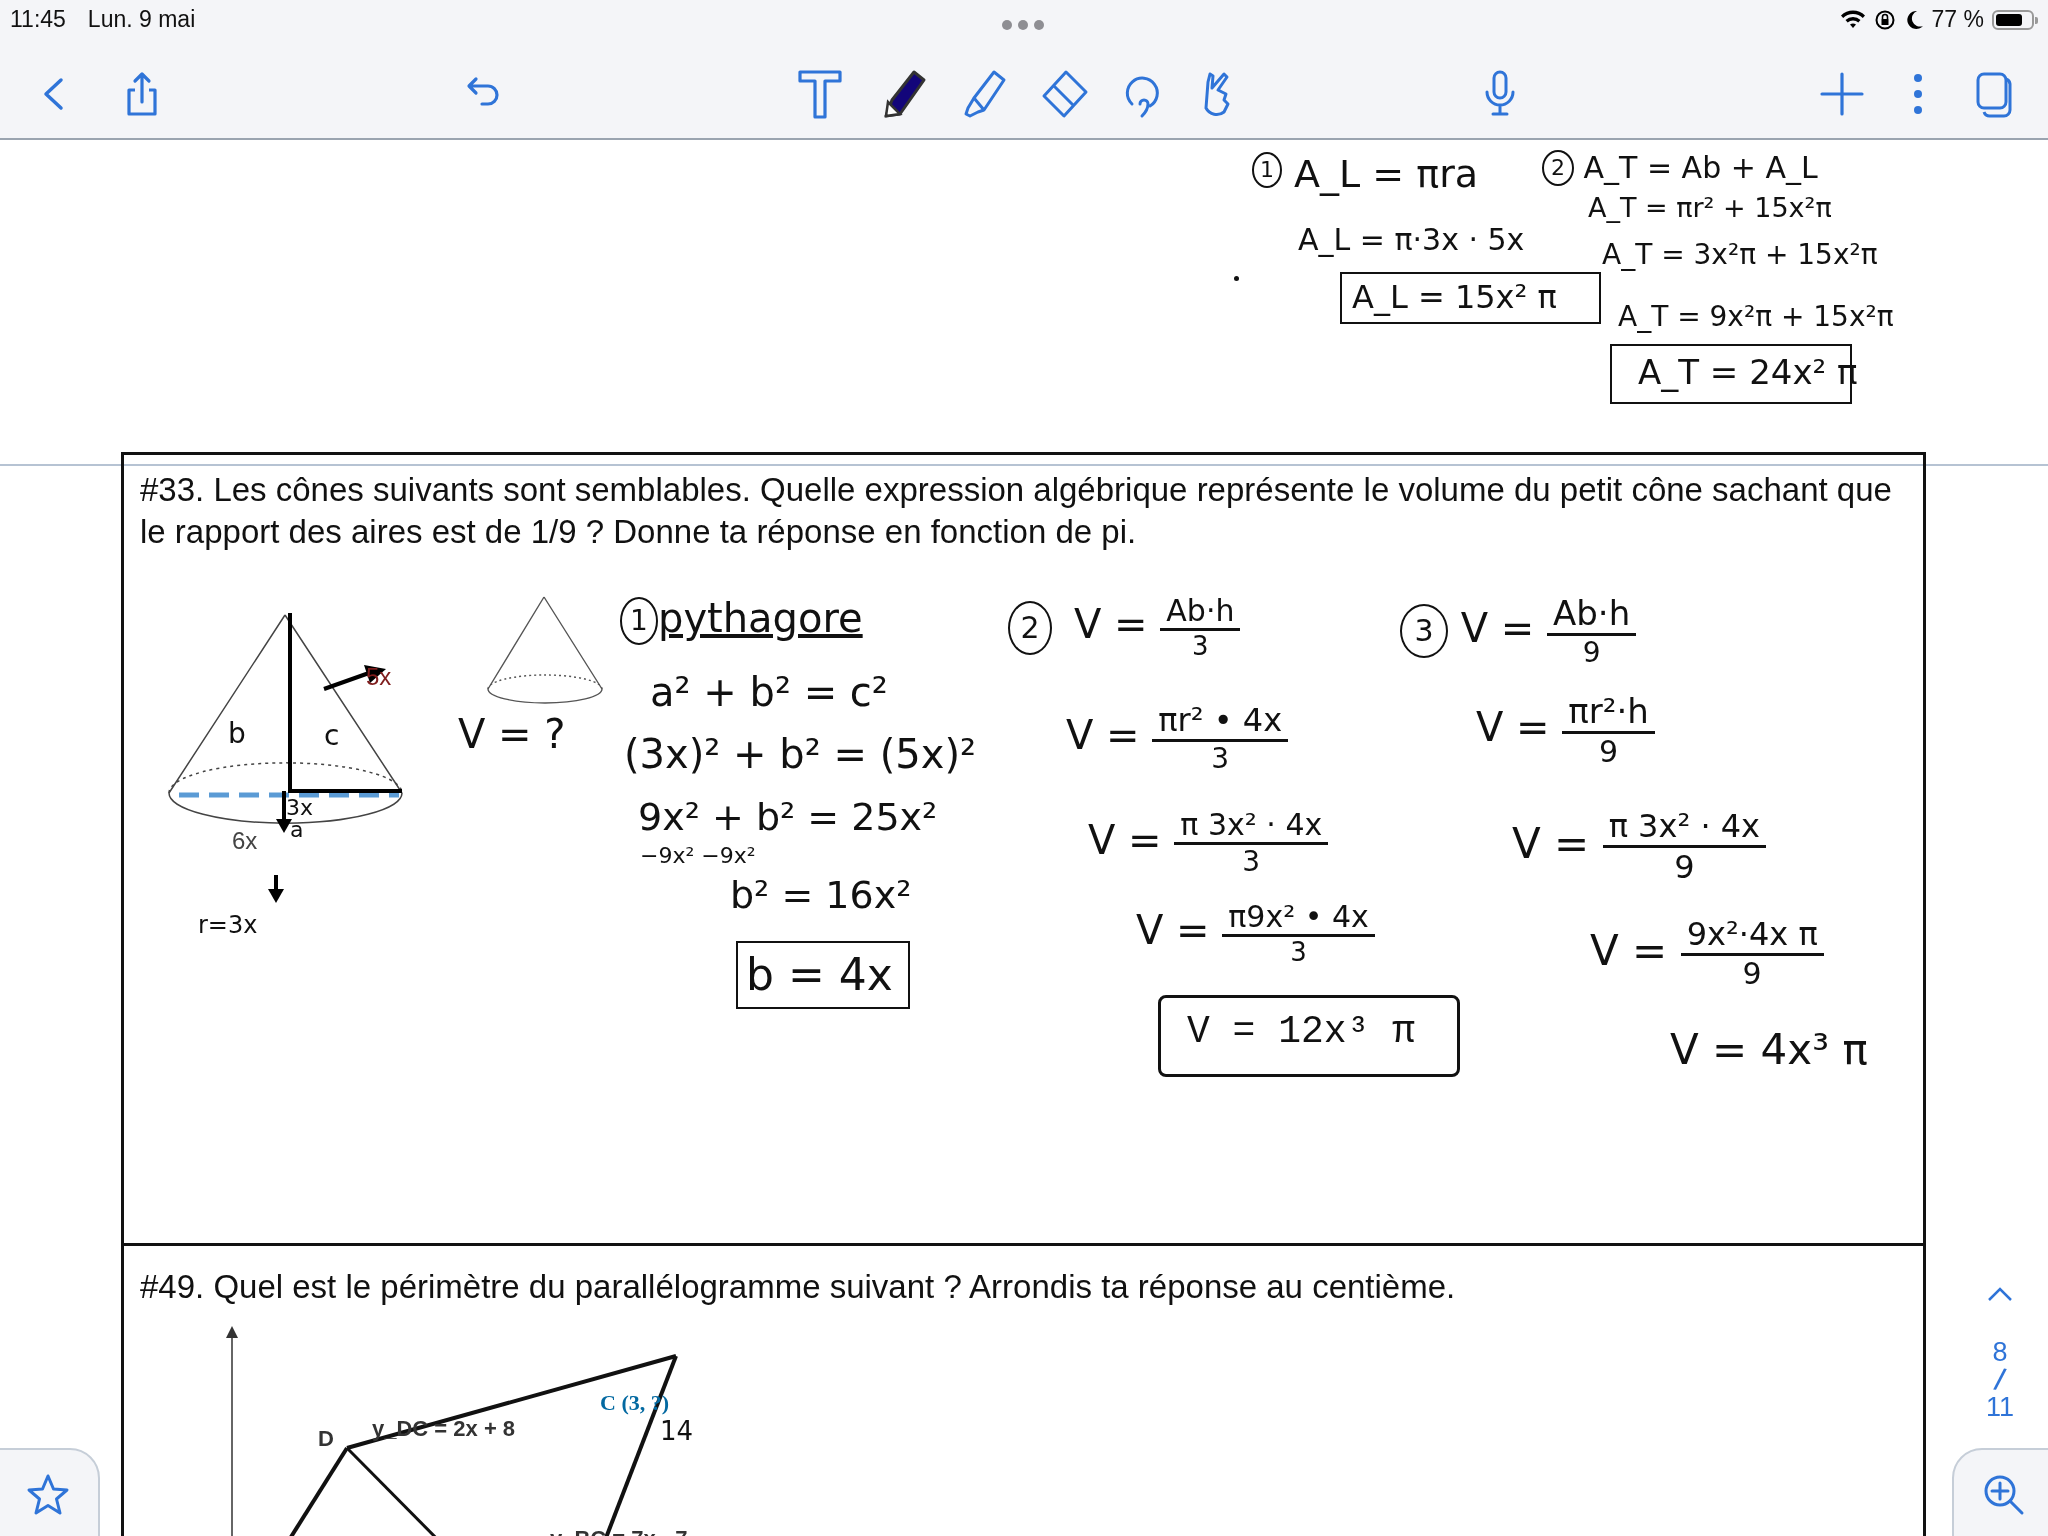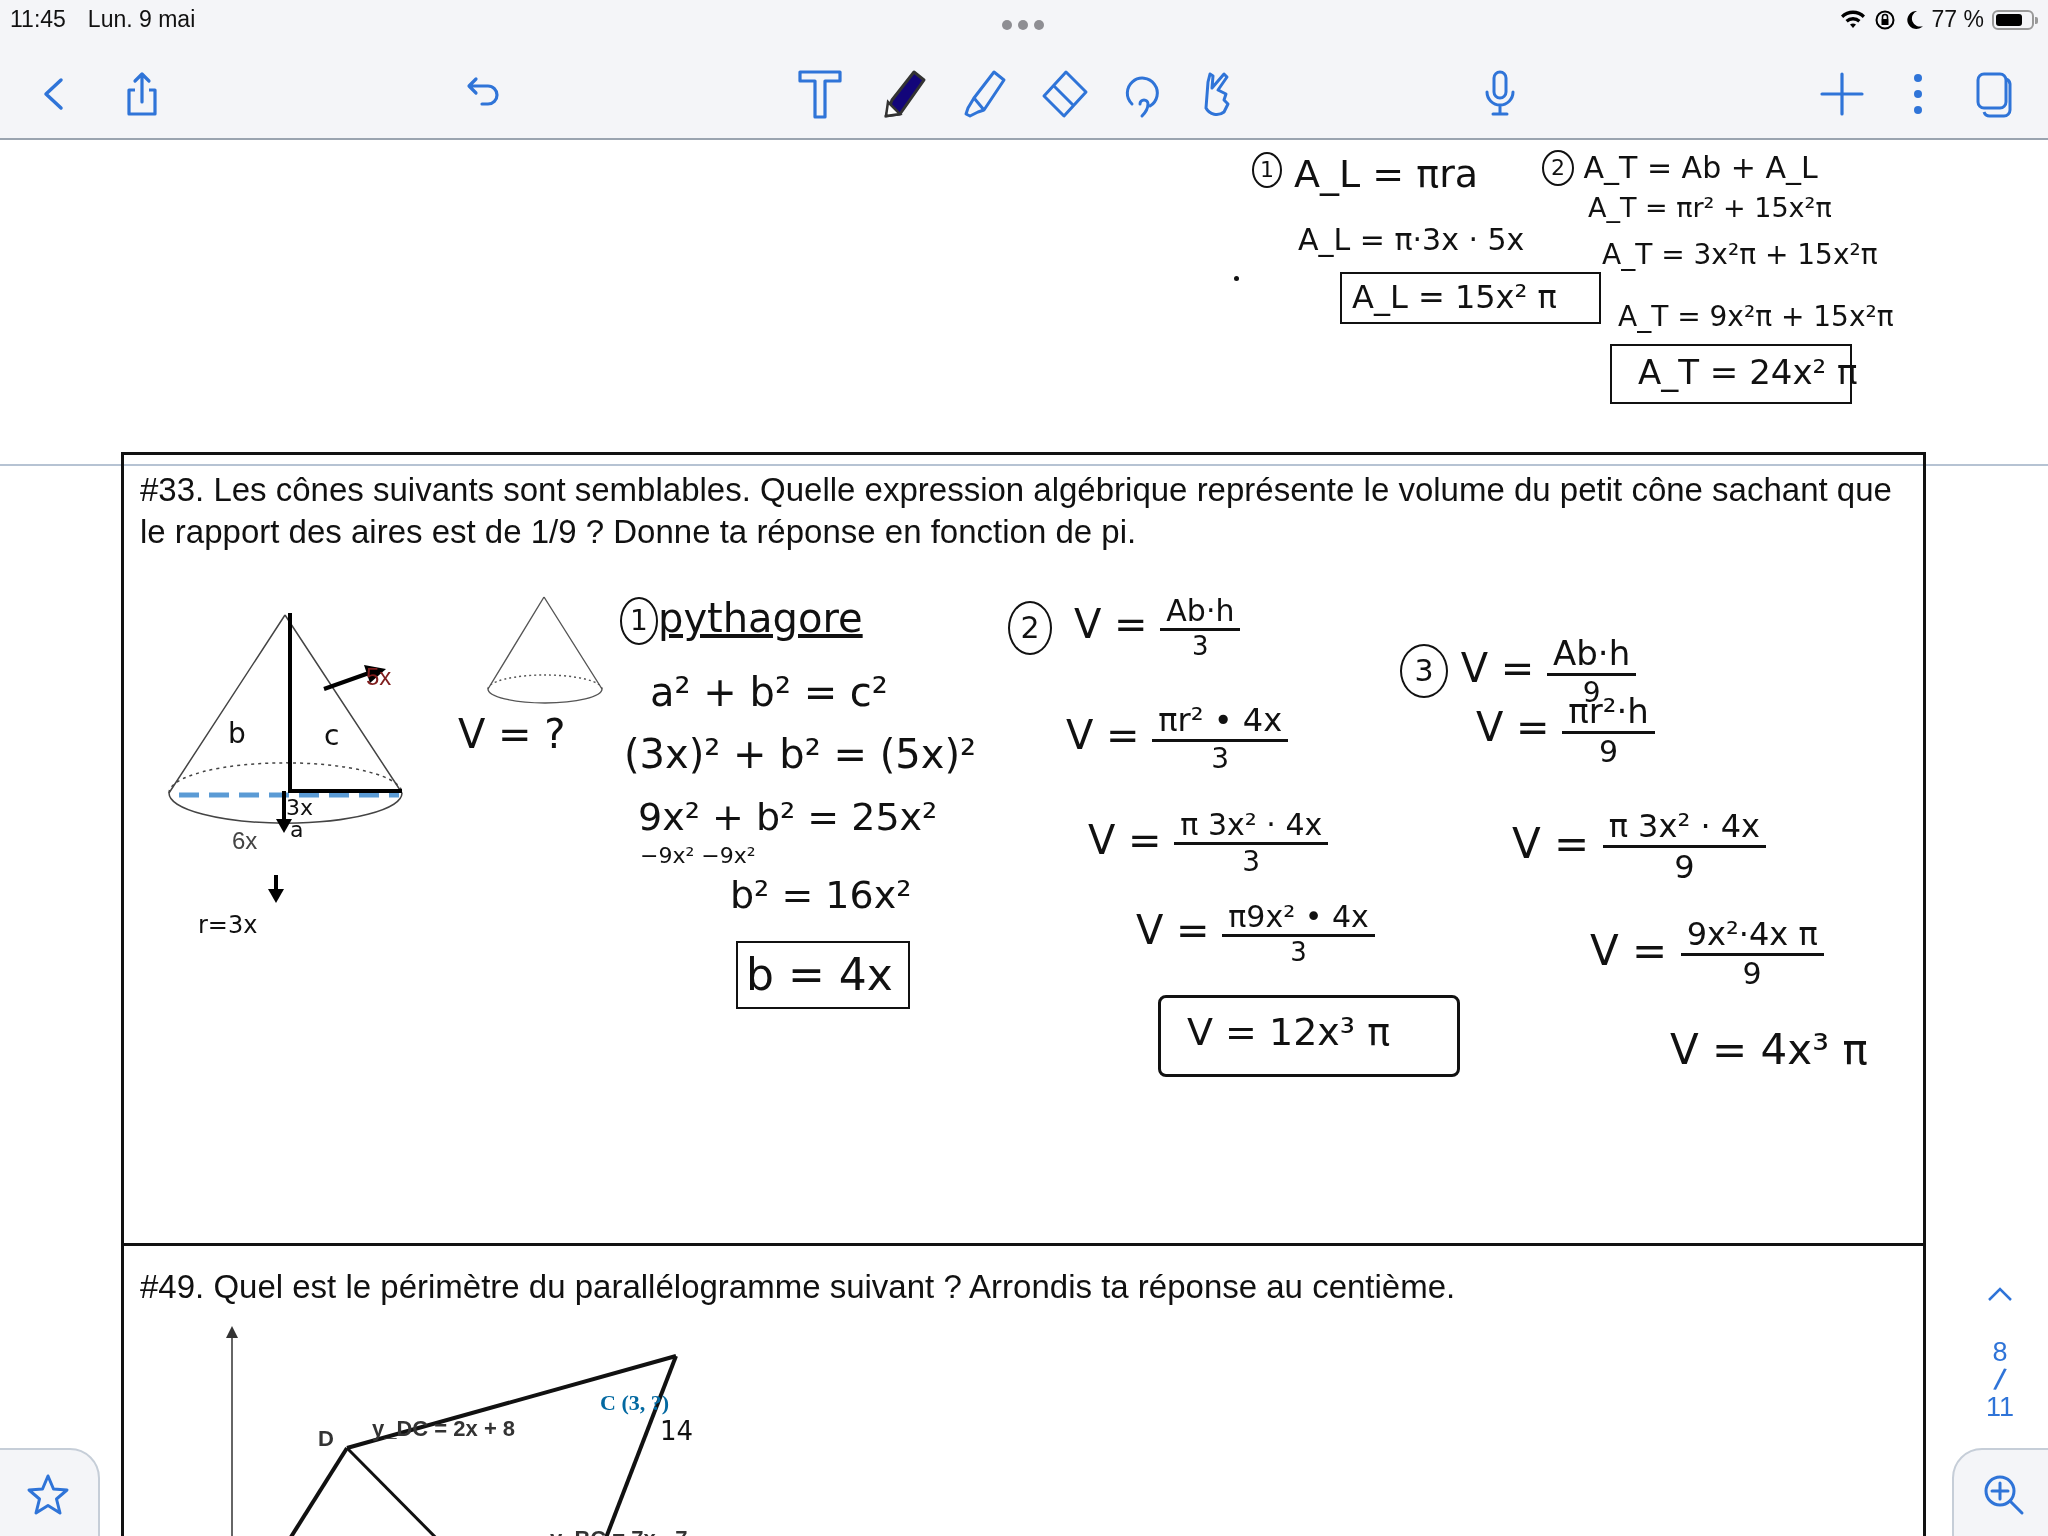--- a/index.html
+++ b/index.html
@@ -220,26 +220,26 @@
           </span></div>
       <div class="hw" style="left:964px;top:352px;font-size:40px;"><span>V =</span> <span class="frac">
             <span class="num" style="font-size:30px;">π 3x² · 4x</span>
             <span style="font-size:28px;">3</span>
           </span></div>
       <div class="hw" style="left:1012px;top:444px;font-size:40px;"><span>V =</span> <span class="frac">
             <span class="num" style="font-size:30px;">π9x² • 4x</span>
             <span style="font-size:26px;">3</span>
           </span></div>
       <div class="hwbox" style="left:1034px;top:540px;width:296px;height:76px;border-radius:8px;border-width:3px;">
-        <div class="hw" style="left:26px;top:12px;font-size:38px;">V = 12x³ π</div>
+        <div class="hw" style="left:26px;top:12px;font-size:38px;font-family:Liberation Mono, monospace;">V = 12x³ π</div>
       </div>
     </div>
 
     <div>
-      <div class="hw" style="left:1276px;top:138px;font-size:40px;margin-top:40px;">
+      <div class="hw" style="left:1276px;top:138px;font-size:40px;">
         <span style="display:inline-block;width:44px;height:50px;border:2.5px solid #111;border-radius:50%;font-size:30px;text-align:center;line-height:50px;vertical-align:middle;">3</span>
         <span>V =</span> <span class="frac">
             <span class="num" style="font-size:34px;">Ab·h</span>
             <span style="font-size:28px;">9</span>
           </span>
       </div>
       <div class="hw" style="left:1352px;top:236px;font-size:40px;"><span>V =</span> <span class="frac">
             <span class="num" style="font-size:34px;">πr²·h</span>
             <span style="font-size:30px;">9</span>
           </span></div>

